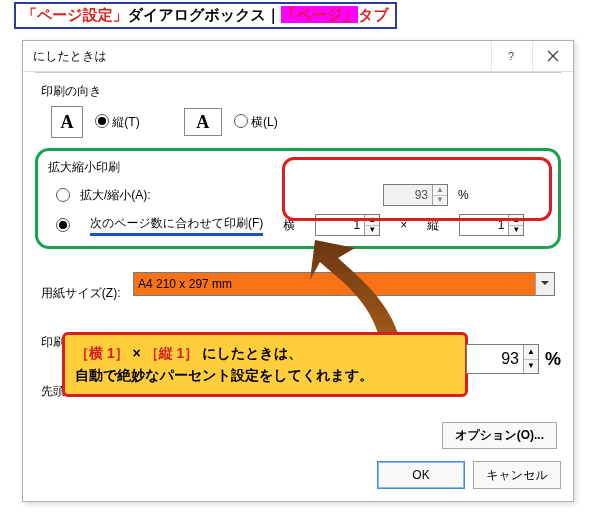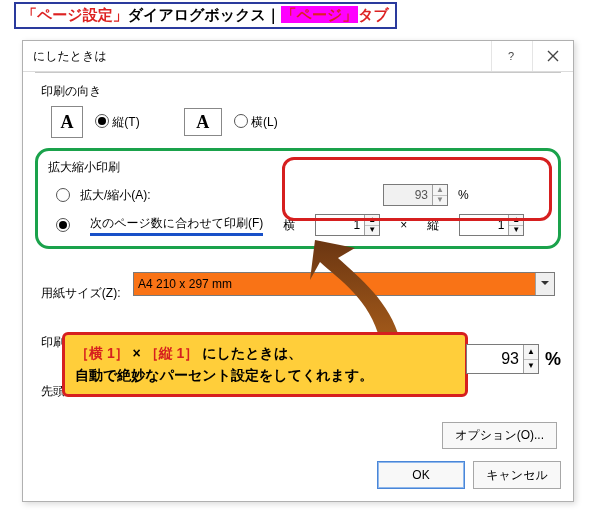--- a/index.html
+++ b/index.html
@@ -41,21 +41,21 @@
   .spin .arrows span{flex:1;display:flex;align-items:center;justify-content:center;font-size:8px;line-height:1;border-bottom:1px solid #c0c0c0;background:#f5f5f5;}
   .spin .arrows span:last-child{border-bottom:none;}
   .blue-underline{display:inline-block;border-bottom:3px solid #1850c8;padding-bottom:1px;}
 
   .field-row{display:flex;align-items:center;gap:8px;padding:6px 18px;}
   .field-row label{min-width:84px;margin-top:20px;}
   .combo{flex:1;border:1px solid #7a7a7a;height:22px;display:flex;align-items:center;padding:0 4px;background:#f97316;}
   .combo .dd{width:18px;height:100%;margin-right:-4px;margin-left:auto;border-left:1px solid #a0a0a0;display:flex;align-items:center;justify-content:center;background:#efefef;}
   .combo .dd::after{content:"";border:4px solid transparent;border-top-color:#333;margin-top:3px;}
 
-  .options-btn{border:1px solid #a7a7a7;background:#f8f8f8;padding:4px 12px;font-size:12px;}
+  .options-btn{border:1px solid #a7a7a7;background:#f8f8f8;padding:4px 12px;font-size:12px;font-weight:bold;}
   .dlg-buttons{position:absolute;bottom:12px;right:12px;display:flex;gap:8px;}
   .dlg-btn{width:86px;height:26px;border:1px solid #a7a7a7;background:#f8f8f8;font-size:12px;display:flex;align-items:center;justify-content:center;}
   .dlg-btn.primary{border:1px solid #4a86d8;box-shadow:inset 0 0 0 1px #8fb8ec;}
 
   
   .callout{position:absolute;left:62px;top:332px;width:380px;padding:8px 10px;background:#ffce3a;border:3px solid #d61f1f;border-radius:6px;font-size:14px;font-weight:bold;line-height:1.55;}
   .callout .red{color:#d61f1f;}
   .percent-box{position:absolute;left:466px;top:344px;display:flex;align-items:center;gap:6px;}
   .percent-box .spin{height:28px;}
   .percent-box .spin input{width:48px;font-size:16px;}

